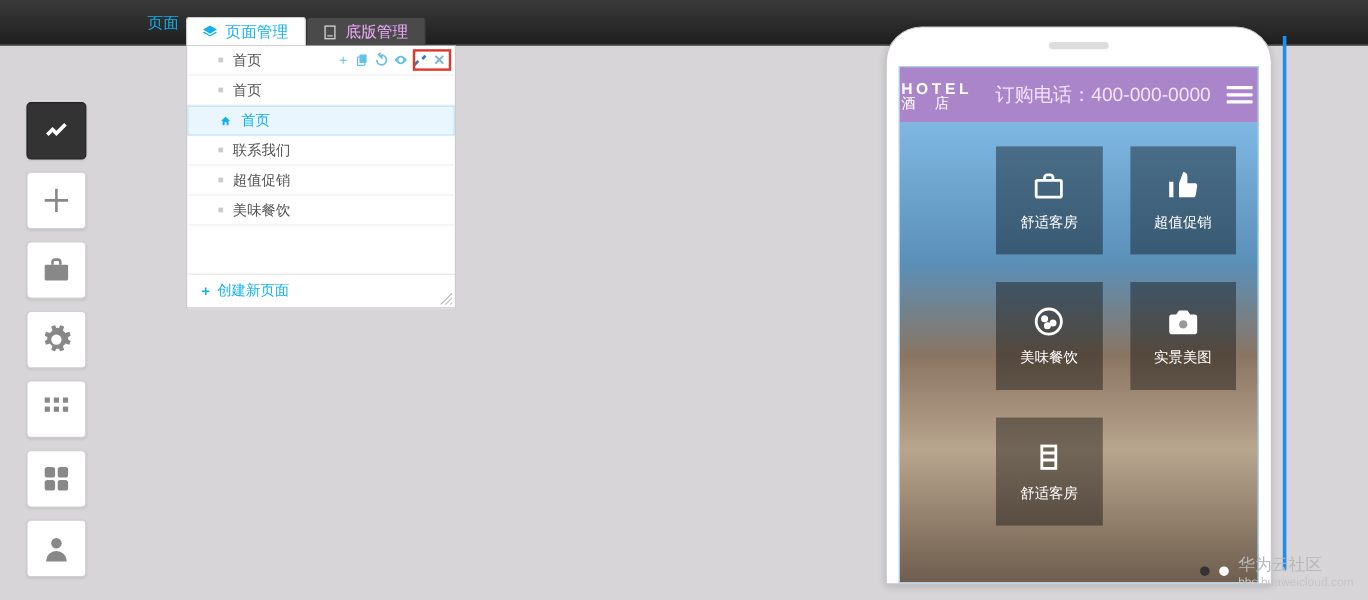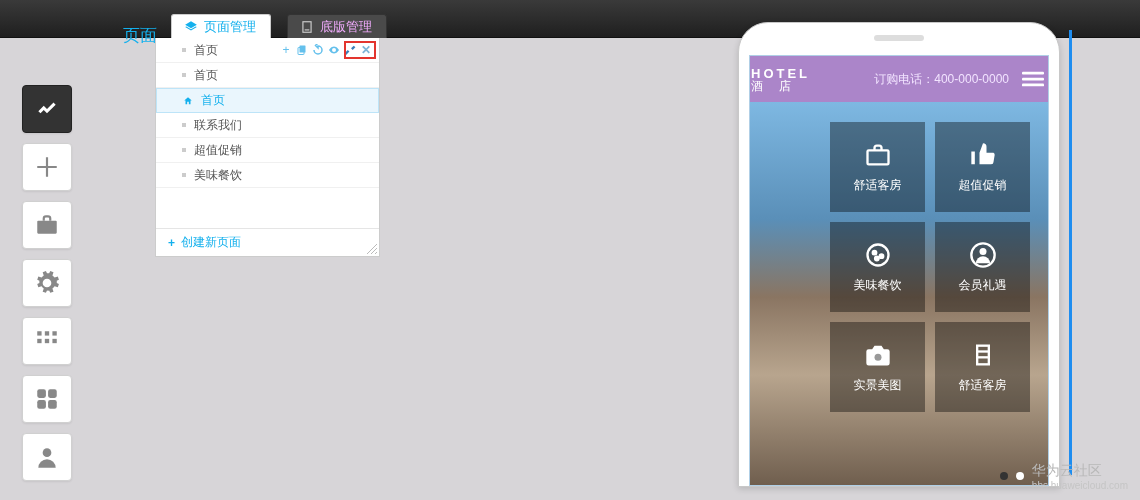--- a/index.html
+++ b/index.html
@@ -1,22 +1,22 @@
 <!DOCTYPE html>
 <html><head>
   <meta charset="utf-8">
   <style>
     * { margin: 0; padding: 0; box-sizing: border-box; }
     body { font-family: "Microsoft YaHei", Arial, sans-serif; background: #d7d5d8; width: 1140px; height: 500px; overflow: hidden; position: relative; }
     
     .top-bar { height: 38px; background: linear-gradient(#3a3a3a, #1f1f1f); border-bottom: 1px solid #111; position: relative; }
-    .top-label { color: #13b0ed; font-size: 17px; position: absolute; left: 123px; top: 24px; }
+    .top-label { color: #13b0ed; font-size: 13px; position: absolute; left: 123px; top: 10px; }
     
     .tabs { position: absolute; left: 155px; top: 14px; display: flex; height: 24px; }
-    .tab { display: flex; align-items: center; gap: 6px; padding: 4px 14px 4px 12px; font-size: 13px; border-radius: 3px 3px 0 0; border: 1px solid #ccc; border-bottom: none; margin-left: 16px; }
+    .tab { display: flex; align-items: center; gap: 6px; padding: 4px 14px 4px 12px; font-size: 13px; border-radius: 3px 3px 0 0; border: 1px solid #ccc; border-bottom: none; }
     .tab.active { background: #fff; color: #13b0ed; }
     .tab.inactive { background: #4a4a4a; color: #f0abfc; border-color: #333; }
     .tab-icon-svg { width: 14px; height: 14px; }
     
     .left-toolbar { position: absolute; left: 22px; top: 85px; display: flex; flex-direction: column; gap: 10px; }
     .tool-btn { width: 50px; height: 48px; background: #fff; border: 1px solid #d0d0d0; border-radius: 4px; display: flex; align-items: center; justify-content: center; cursor: pointer; box-shadow: 0 1px 2px rgba(0,0,0,0.08); }
     .tool-btn.dark { background: #333; border-color: #222; }
     .tool-btn svg { width: 26px; height: 26px; }
     
     .panel { position: absolute; left: 155px; top: 38px; width: 225px; background: #fff; border: 1px solid #ccc; border-top: none; }
@@ -31,25 +31,25 @@
     .panel-gap { height: 40px; }
     .panel-footer { height: 28px; border-top: 1px solid #e5e5e5; color: #13b0ed; font-size: 12px; display: flex; align-items: center; padding: 0 12px; gap: 6px; cursor: pointer; position: relative; }
     .resize-handle { position: absolute; right: 2px; bottom: 2px; width: 10px; height: 10px; }
     
     .phone { position: absolute; right: 80px; top: 22px; width: 322px; height: 465px; background: #fff; border-radius: 30px 30px 0 0; border: 1px solid #c8c8c8; box-shadow: 0 2px 6px rgba(0,0,0,0.15); overflow: hidden; }
     .phone::after { content:""; position:absolute; top:12px; left:50%; transform:translateX(-50%); width:50px; height:6px; background:#ddd; border-radius:3px; }
     .phone-screen { position: absolute; top: 32px; left: 10px; right: 10px; bottom: 0; background: #8fc4e8; overflow: hidden; border: 1px solid #b0cfe6; }
     .phone-header { height: 46px; background: #ab85c9; display: flex; align-items: center; padding: 0 1px; color: #fff; }
     .ph-left { display:flex; flex-direction:column; line-height:1; font-size:12px; letter-spacing:2px; }
     .ph-hotel { font-size:13px; font-weight:bold; letter-spacing:3px; }
-    .ph-phone { flex:1; text-align:right; font-size:12px; padding-right:10px; color:#f2e4ff; }
+    .ph-phone { flex:1; text-align:right; font-size:16px; padding-right:10px; color:#f2e4ff; }
     .ph-menu { width:28px; height:28px; border-radius:4px; display:flex; align-items:center; justify-content:center; }
     
     .hotel-bg { position: relative; height: 390px; background: linear-gradient(180deg,#7eb8e2 0%,#5a8fb8 30%,#8a7562 50%,#b8a58e 70%,#6b5a4a 100%); }
-    .tile-grid { position: absolute; right: 18px; top: 20px; width: 200px; display: grid; grid-template-columns: 1fr 1fr; gap: 10px; }
+    .tile-grid { position: absolute; right: 18px; top: 20px; width: 200px; display: grid; grid-template-columns: 1fr 1fr; gap: 23px; }
     .tile { height: 90px; background: rgba(0,0,0,0.38); display: flex; flex-direction: column; align-items: center; justify-content: center; color: #fff; font-size: 12px; gap: 8px; }
     .tile svg { width: 28px; height: 28px; }
     .dots { position: absolute; bottom: 12px; right: 24px; display: flex; gap: 8px; }
     .dot { width: 8px; height: 8px; border-radius: 50%; background: #fff; }
     .dot.active { background: #333; }
     .blue-edge { position: absolute; right: 68px; top: 30px; width: 3px; height: 445px; background: #1e8df0; }
     
     .watermark { position: absolute; right: 12px; bottom: 8px; color: #b8b8b8; font-size: 14px; text-align: left; line-height: 1.3; pointer-events: none; }
     .watermark .wm2 { font-size: 10px; color: #c5c5c5; }
   </style>
@@ -223,28 +223,20 @@
             <svg viewBox="0 0 24 24" fill="none" stroke="#fff" stroke-width="2">
               <circle cx="12" cy="12" r="9"></circle>
               <circle cx="9" cy="10" r="1.5" fill="#fff"></circle>
               <circle cx="15" cy="13" r="1.5" fill="#fff"></circle>
               <circle cx="11" cy="15" r="1.5" fill="#fff"></circle>
             </svg>
             <span>美味餐饮</span>
           </div>
         <div class="tile">
             <svg viewBox="0 0 24 24" fill="#fff">
-              <circle cx="12" cy="12" r="10" fill="none" stroke="#fff" stroke-width="2"></circle>
-              <circle cx="12" cy="9" r="3"></circle>
-              <path d="M6 19a6 6 0 0112 0z"></path>
-            </svg>
-            <span>会员礼遇</span>
-          </div>
-        <div class="tile">
-            <svg viewBox="0 0 24 24" fill="#fff">
               <path d="M4 7h3l2-3h6l2 3h3a2 2 0 012 2v10a2 2 0 01-2 2H4a2 2 0 01-2-2V9a2 2 0 012-2z"></path>
               <circle cx="12" cy="14" r="3" fill="rgba(0,0,0,0.4)"></circle>
             </svg>
             <span>实景美图</span>
           </div>
         <div class="tile">
             <svg viewBox="0 0 24 24" fill="none" stroke="#fff" stroke-width="2">
               <rect x="7" y="4" width="10" height="16"></rect>
               <line x1="7" y1="9" x2="17" y2="9"></line>
               <line x1="7" y1="14" x2="17" y2="14"></line>

